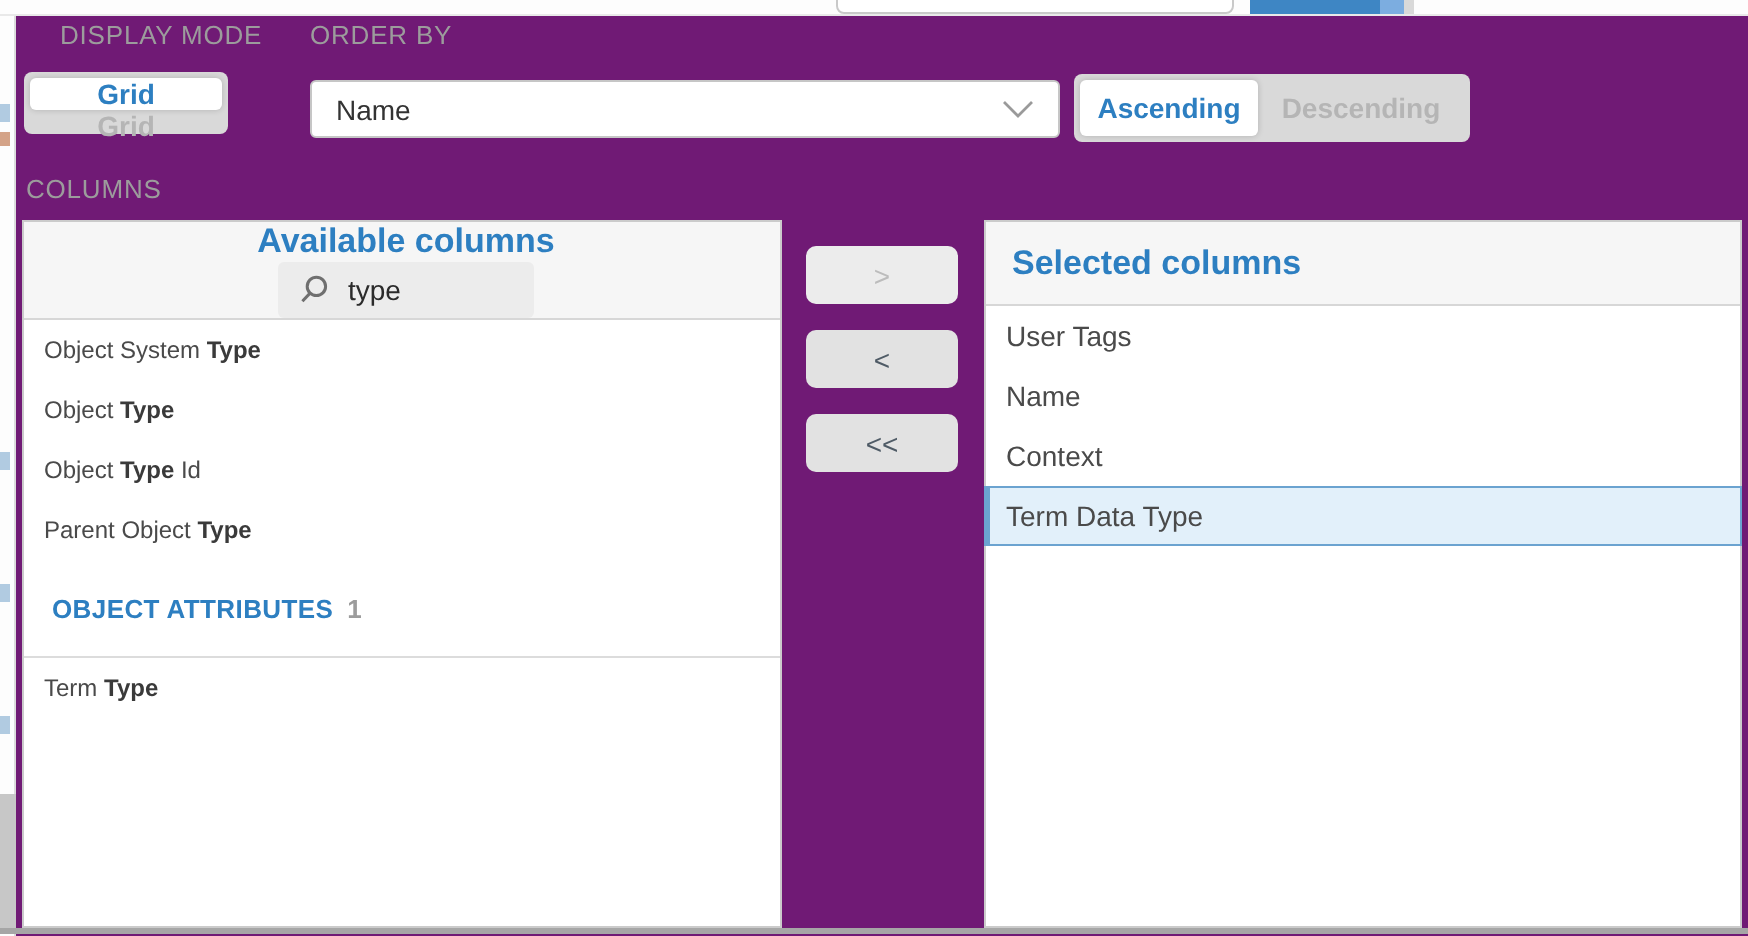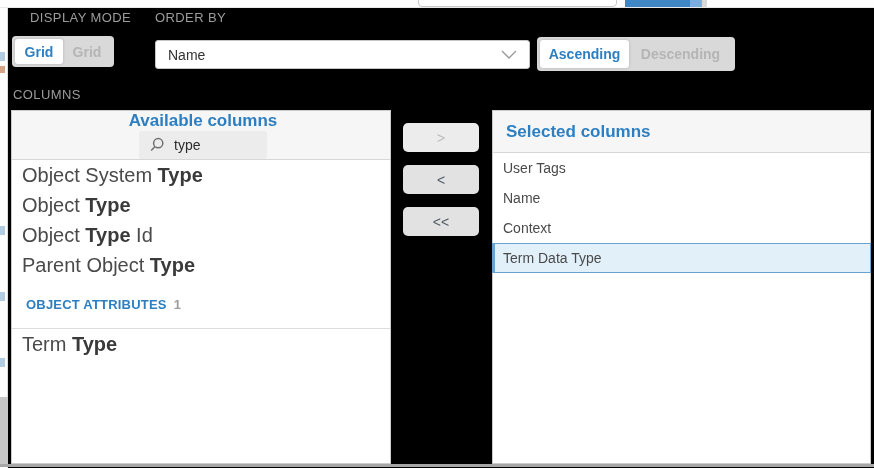--- a/index.html
+++ b/index.html
@@ -1,19 +1,19 @@
 <!DOCTYPE html>
 <html><head>
 <meta charset="utf-8">
 <style>
   * { margin:0; padding:0; box-sizing:border-box; }
   html,body { width:874px; height:468px; }
   .stage {
     position:relative; width:874px; height:468px; overflow:hidden;
-    background:#000000; font-family:"Liberation Sans", sans-serif; color:#4a4a4a;
+    background:#701a75; font-family:"Liberation Sans", sans-serif; color:#4a4a4a;
   }
 
   
   .topstrip { position:absolute; left:0; top:0; right:0; height:8px; background:#fdfdfd;
               border-bottom:1px solid #e9e9e9; overflow:hidden; z-index:5; }
   .top-search { position:absolute; left:418px; top:-22px; width:199px; height:29px;
                 background:#fff; border:1px solid #c9c9c9; border-radius:4px; }
   .top-btn   { position:absolute; left:625px; top:-1px; width:65px; height:9px; background:#3e86c4; }
   .top-caret { position:absolute; left:690px; top:-1px; width:12px; height:9px; background:#7cade0; }
   .top-stub  { position:absolute; left:702px; top:-1px; width:5px;  height:9px; background:#d9d9d9; }
@@ -30,21 +30,21 @@
   .sliver-scroll { position:absolute; left:0; top:397px; width:8px; height:67px; background:#c7c7c7; }
 
   
   .lbl { position:absolute; font-size:13px; color:#9c9c9c; letter-spacing:.4px; }
   #display-label { left:30px; top:10px; }
   #orderby-label { left:155px; top:10px; }
   #columns-label { left:13px; top:87px; }
 
   .toggle { position:absolute; display:flex; align-items:stretch; background:#d9d9d9;
             border-radius:4px; padding:3px; }
-  #display-toggle { left:12px; top:36px; width:102px; height:31px; }
+  #display-toggle { left:12px; top:36px; width:102px; height:31px;flex-direction:column; }
   #sort-toggle    { left:537px; top:37px; width:198px; height:34px;justify-content:flex-end; }
   .toggle .seg { display:flex; align-items:center; justify-content:center; flex:1;
                  font-size:14px; font-weight:bold; color:#b5b5b5; border-radius:3px; cursor:pointer; }
   .toggle .seg.on { background:#fff; color:#2d7fc1; box-shadow:0 0 3px rgba(0,0,0,.18); }
   #sort-toggle .seg:first-child { flex:0 0 89px; }
 
   .select { position:absolute; left:155px; top:40px; width:375px; height:29px;
             background:#fff; border:1px solid #c6c6c6; border-radius:3px;
             display:flex; align-items:center; justify-content:space-between;
             padding:0 12px; font-size:14px; color:#333; cursor:pointer; }
@@ -64,21 +64,21 @@
   .search-box { width:128px; height:31px; background:#ececec; border-radius:3px;
                 display:flex; align-items:center; gap:9px; padding:0 10px;
                 font-size:14px; color:#2b2b2b; cursor:text; }
 
   .group-header { height:43px; border-bottom:1px solid #dcdcdc; display:flex; align-items:center;
                   gap:7px; padding-left:14px; font-size:13px; font-weight:bold; }
   .group-header.spaced { height:49px; }
   .gname  { color:#2d7fc1; letter-spacing:.2px; }
   .gcount { color:#9c9c9c; }
   .item { height:30px; display:flex; align-items:center; padding-left:10px;
-          font-size:20px; color:#4a4a4a; cursor:pointer; white-space:pre; }
+          font-size:12px; color:#4a4a4a; cursor:pointer; white-space:pre; }
   .item .match { font-weight:bold; color:#3a3a3a; }
 
   .sel-item { height:30px; display:flex; align-items:center; padding-left:10px;
               font-size:14px; color:#4a4a4a; cursor:pointer; }
   .sel-item.selected { background:#e2f0fa; border:1px solid #6ba3d0; border-left-width:3px;
                        margin-left:-1px; width:calc(100% + 2px); padding-left:8px; }
 
   
   .xfer { position:absolute; left:403px; width:76px; height:29px; border:none; border-radius:5px;
           background:#e2e2e2; color:#4f5b66; font-size:14px; font-family:inherit; cursor:pointer; z-index:2; }

